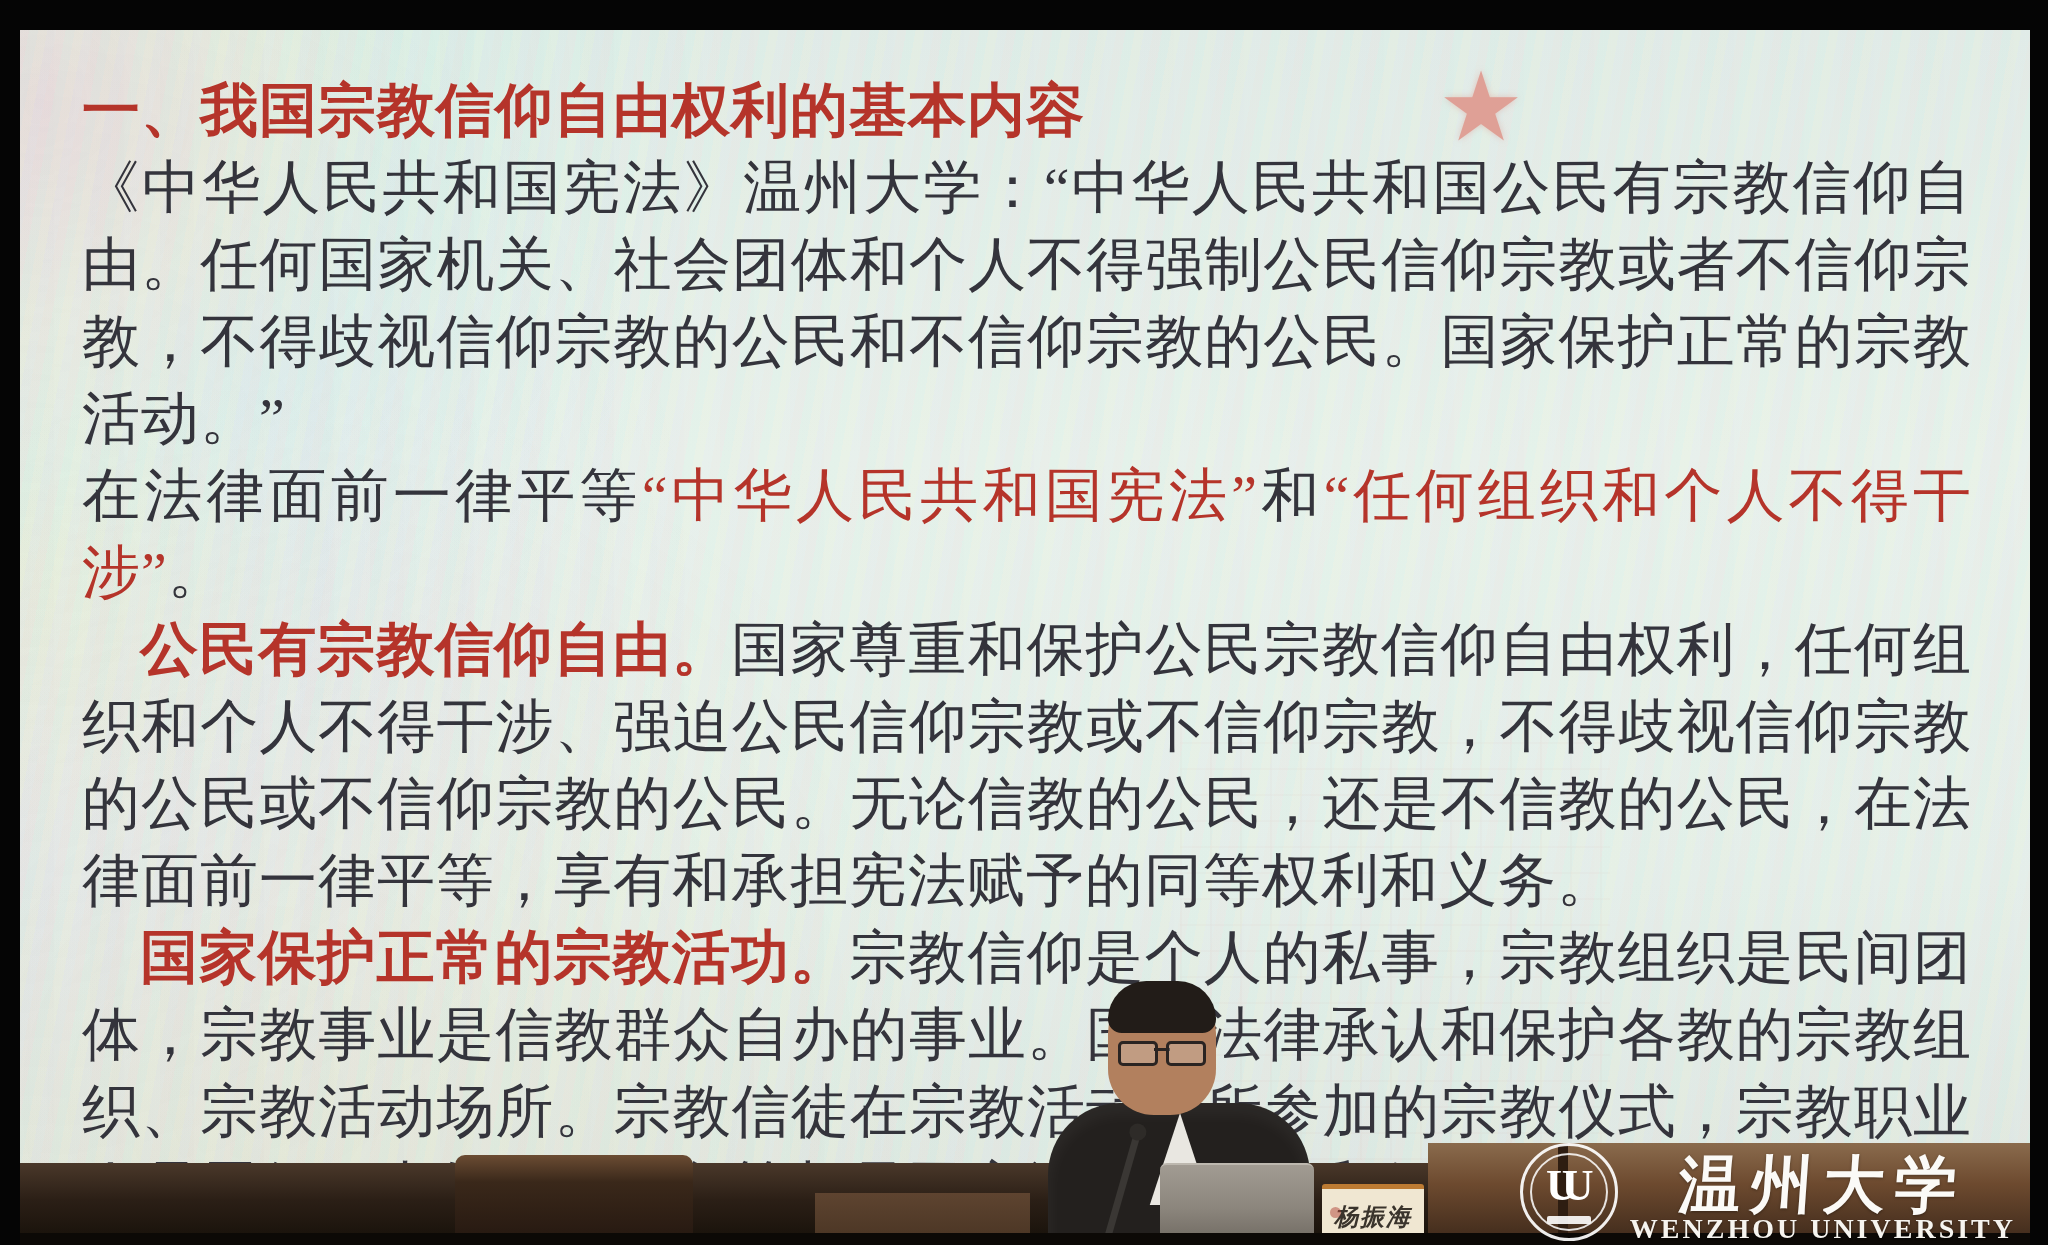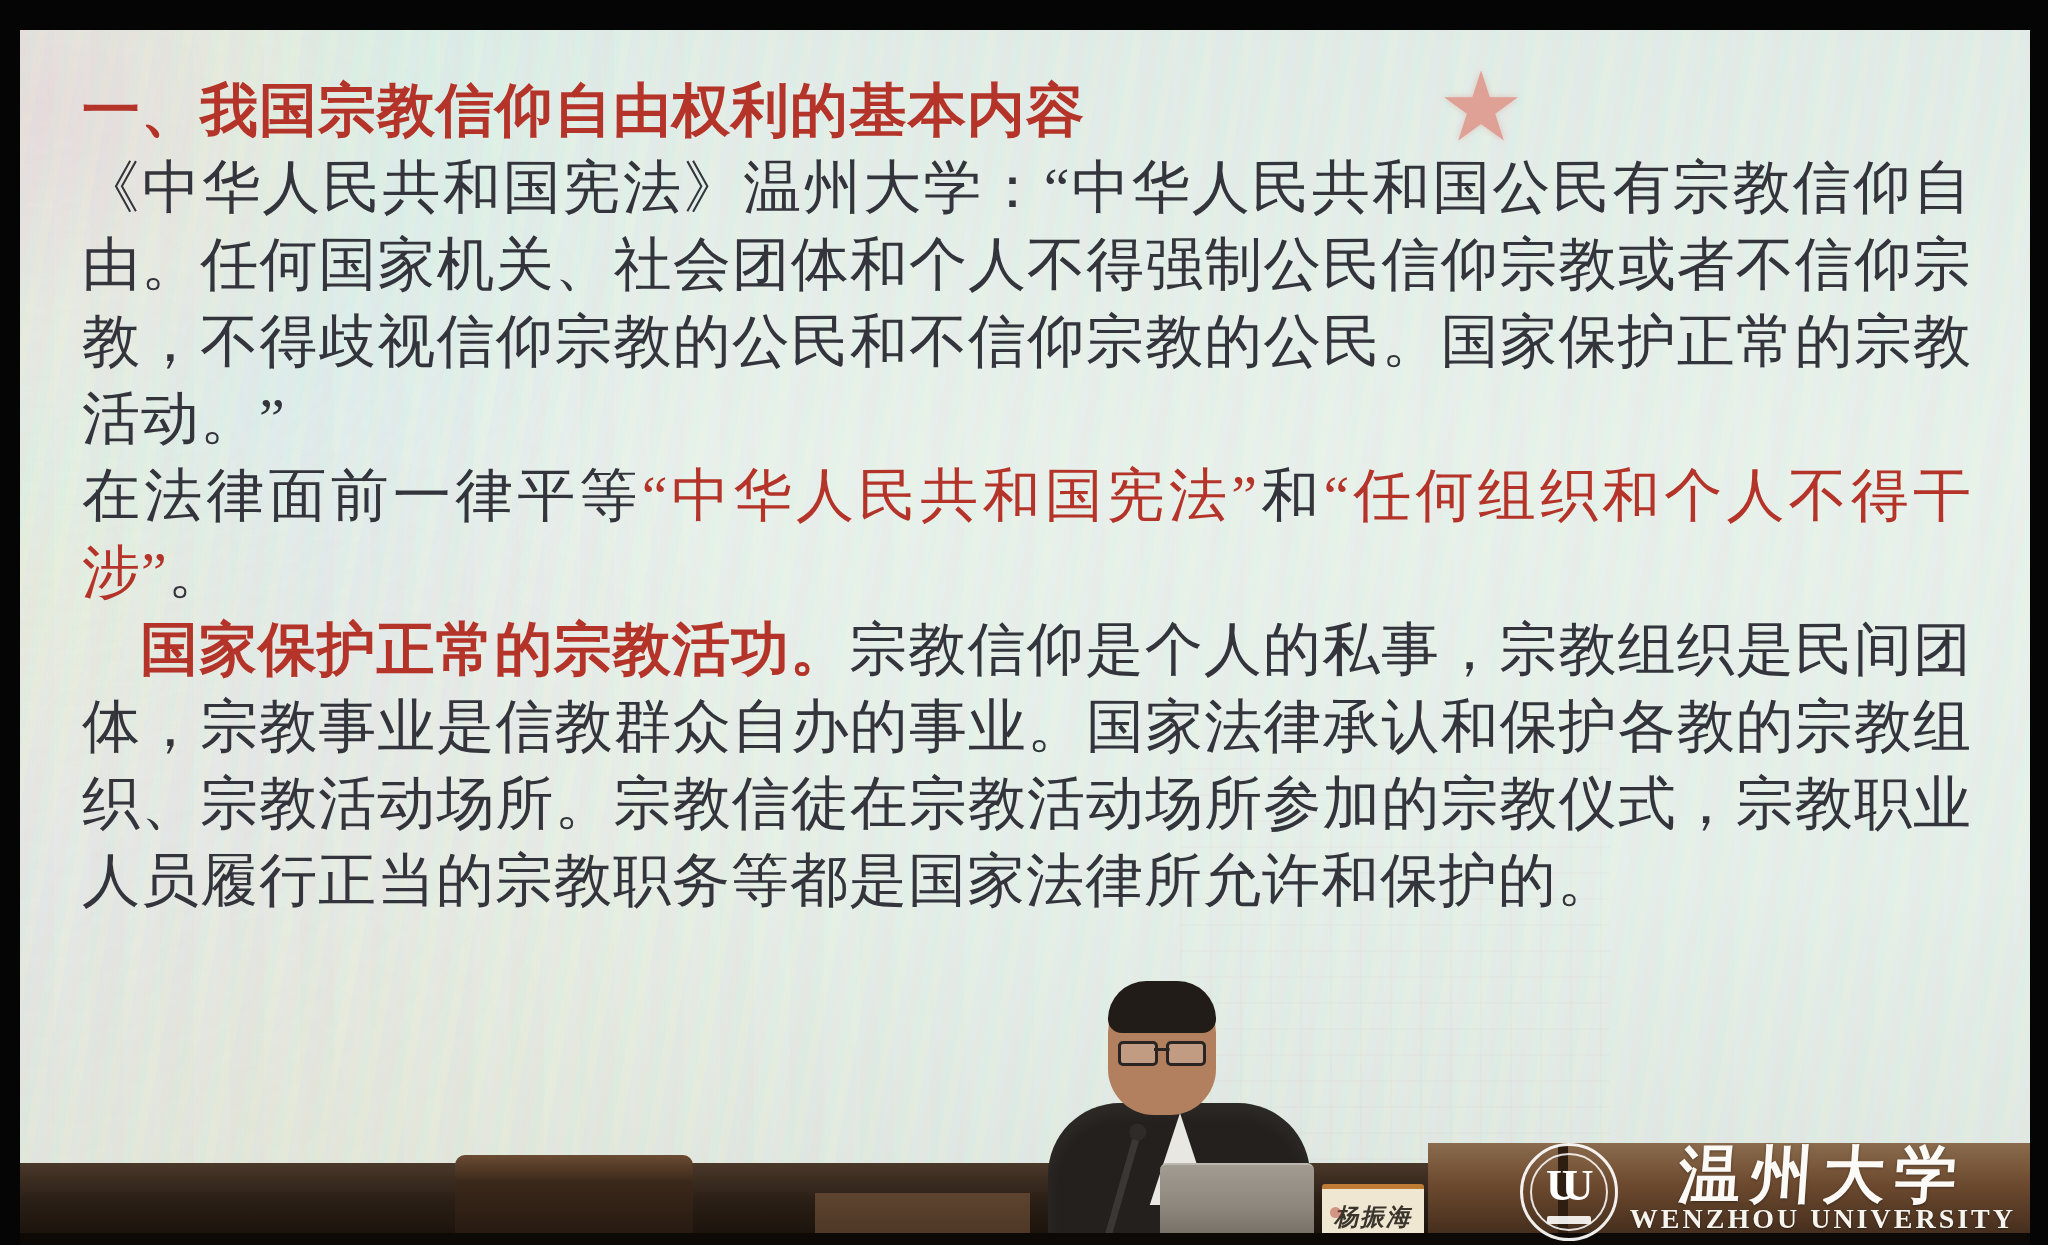--- a/index.html
+++ b/index.html
@@ -60,21 +60,21 @@
     transform:rotate(16deg);transform-origin:bottom center;z-index:6;}
   .mic:before{content:"";position:absolute;left:-5px;top:-14px;width:17px;height:17px;border-radius:50%;background:#2e2b28;}
   .name-card{position:absolute;left:1302px;bottom:0;width:102px;height:56px;z-index:6;
     background:#f0e7d2;border-top:5px solid #bd7b33;border-radius:3px 3px 0 0;
     display:flex;align-items:center;justify-content:center;}
   .name-card .seal-dot{position:absolute;left:8px;top:18px;width:11px;height:11px;border-radius:50%;
     background:#b04338;opacity:.5;}
   .name-card .card-name{font-size:24px;font-weight:700;color:#3a342c;font-style:italic;letter-spacing:2px;}
   .table-edge{position:absolute;left:0;right:0;bottom:0;height:12px;background:#0c0906;z-index:7;}
   
-  .logo{position:absolute;right:14px;bottom:4px;z-index:8;display:flex;align-items:flex-start;margin-top:20px;}
+  .logo{position:absolute;right:14px;bottom:4px;z-index:8;display:flex;align-items:flex-end;margin-top:20px;}
   .seal{position:relative;width:92px;height:92px;border:3px solid rgba(255,255,255,.92);border-radius:50%;
     margin-right:12px;flex:0 0 auto;}
   .seal .inner{position:absolute;inset:7px;border:2px solid rgba(255,255,255,.85);border-radius:50%;}
   .seal .mono{position:absolute;left:0;right:0;top:16px;text-align:center;
     font-size:44px;font-weight:700;color:#fff;letter-spacing:-16px;text-indent:-14px;line-height:48px;}
   .seal .ribbon{position:absolute;left:24px;bottom:14px;width:44px;height:8px;background:rgba(255,255,255,.9);border-radius:2px;}
   .logo-txt{display:flex;flex-direction:column;align-items:center;}
   .logo-cn{font-size:62px;line-height:64px;font-weight:700;color:#fbfaf7;transform:skewX(-4deg);
     letter-spacing:10px;text-shadow:0 1px 3px rgba(0,0,0,.35);}
   .logo-en{font-size:28px;line-height:24px;font-weight:700;color:#f6f4ef;letter-spacing:3px;
@@ -87,20 +87,21 @@
   <div class="scene">
     <div class="moire"></div>
     <div class="ghost-pattern"></div>
 
     <div class="star">★</div>
 
     <div class="slide-text">
       <p class="title">一、我国宗教信仰自由权利的基本内容</p>
       <p class="p-const">《中华人民共和国宪法》温州大学：“中华人民共和国公民有宗教信仰自由。任何国家机关、社会团体和个人不得强制公民信仰宗教或者不信仰宗教，不得歧视信仰宗教的公民和不信仰宗教的公民。国家保护正常的宗教活动。”</p>
       <p class="p-spirit"><span>在法律面前一律平等</span><span class="t-red">“中华人民共和国宪法”</span><span>和</span><span class="t-red">“任何组织和个人不得干涉”</span><span>。</span></p>
+      <p class="p-freedom"><span class="t-red lead">公民有宗教信仰自由。</span><span>国家尊重和保护公民宗教信仰自由权利，任何组织和个人不得干涉、强迫公民信仰宗教或不信仰宗教，不得歧视信仰宗教的公民或不信仰宗教的公民。无论信教的公民，还是不信教的公民，在法律面前一律平等，享有和承担宪法赋予的同等权利和义务。</span></p>
       <p class="p-protect"><span class="t-red lead">国家保护正常的宗教活功。</span><span>宗教信仰是个人的私事，宗教组织是民间团体，宗教事业是信教群众自办的事业。国家法律承认和保护各教的宗教组织、宗教活动场所。宗教信徒在宗教活动场所参加的宗教仪式，宗教职业人员履行正当的宗教职务等都是国家法律所允许和保护的。</span></p>
     </div>
 
     <div class="band"></div>
     <div class="wall-right"></div>
     <div class="wall-divider"></div>
     <div class="chair"></div>
     <div class="side-table"></div>
 
     <div class="person">

